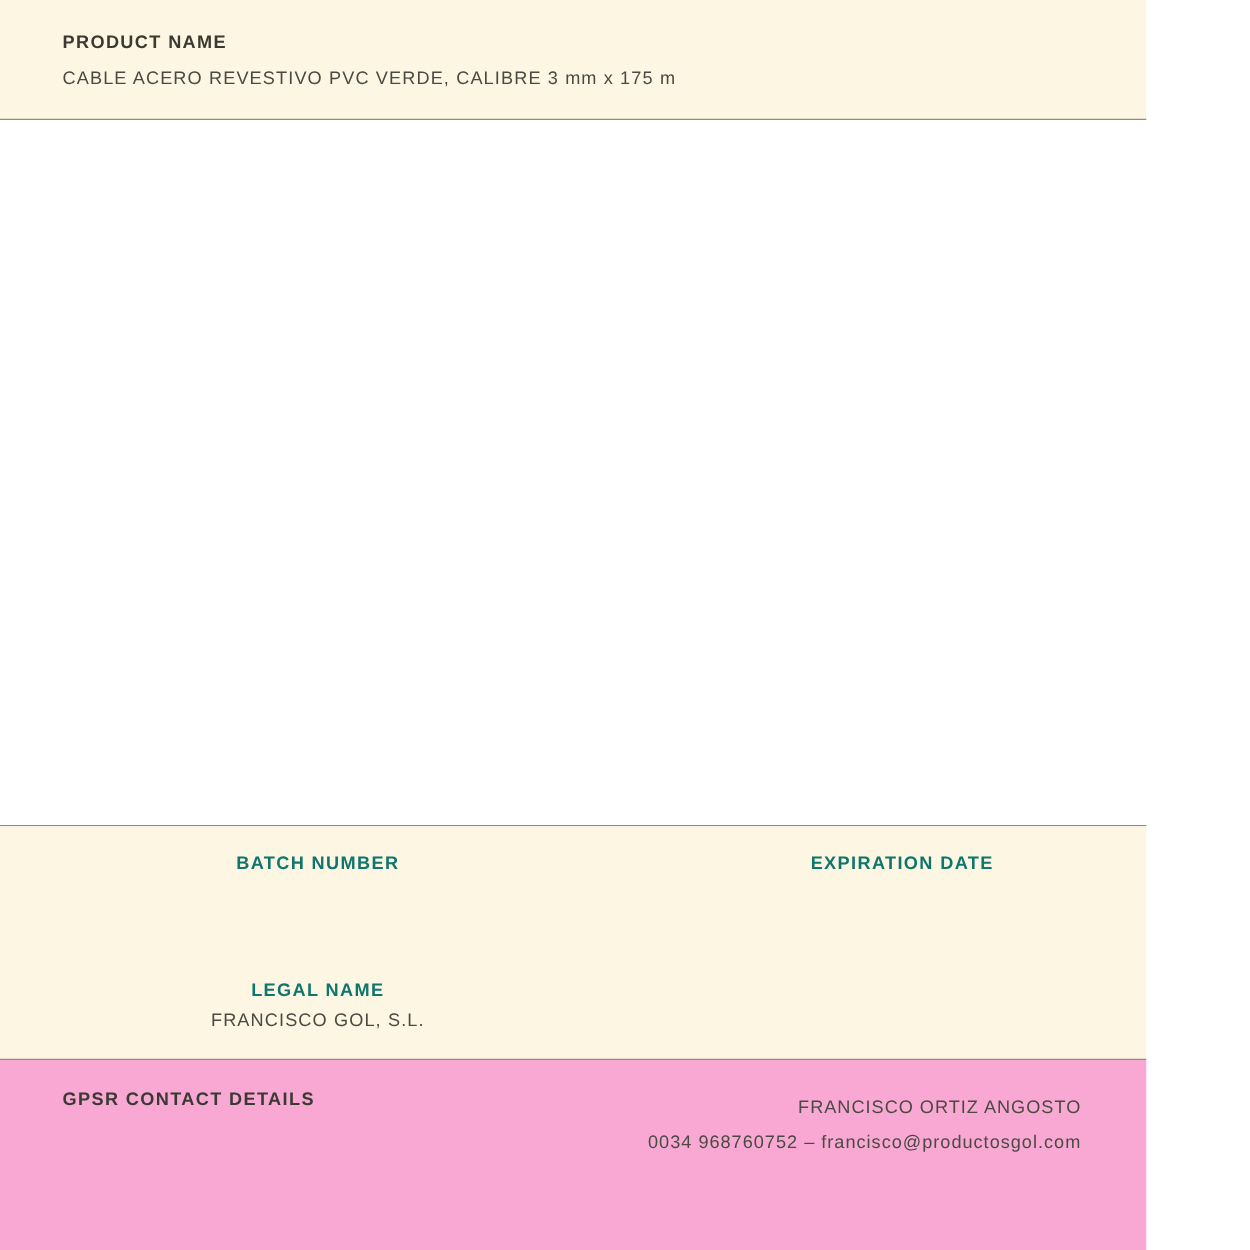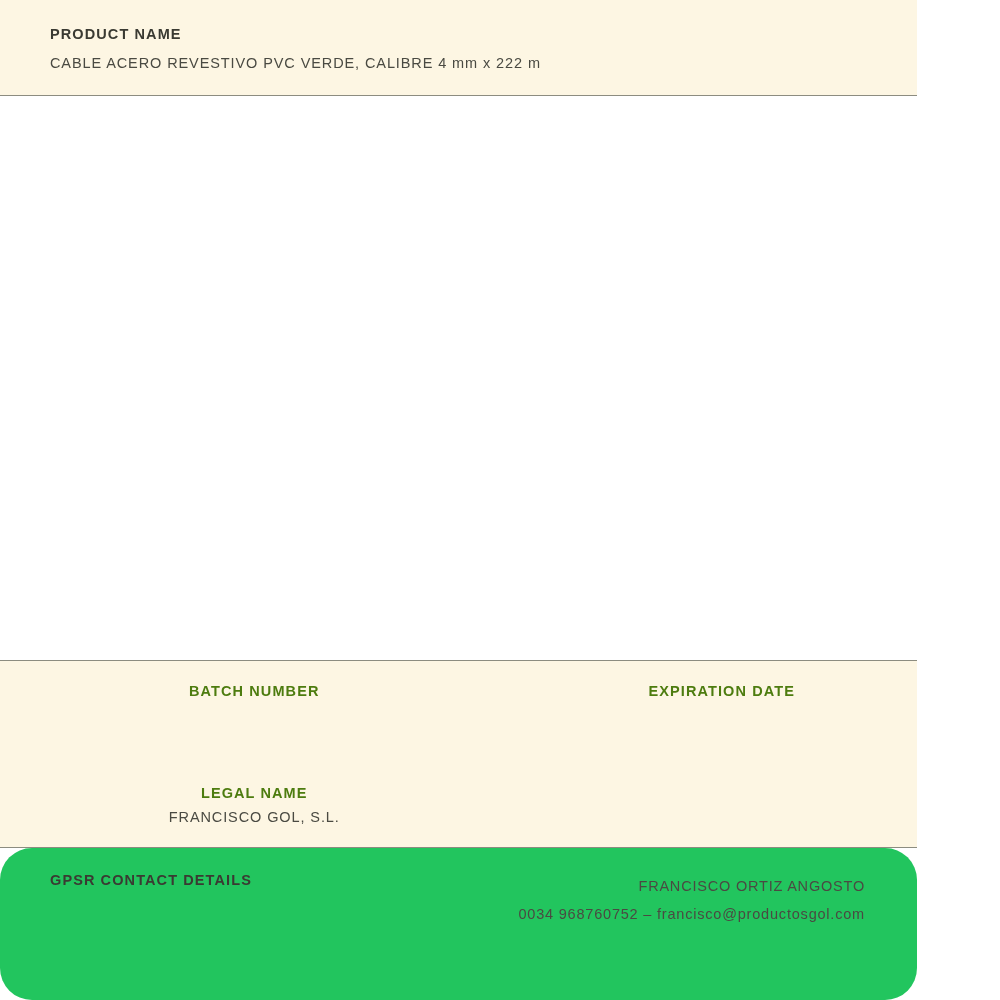--- a/index.html
+++ b/index.html
@@ -73,48 +73,47 @@
     text-align: center;
   }
   .cell-left-pad {
     text-align: center;
     padding-left: 118px;
   }
   .blk-label {
     font-size: 14.5px;
     font-weight: bold;
     letter-spacing: 1.1px;
-    color: #4d7c0f;
+    color: #0f766e;
     line-height: 1.2;
     margin: 0;
   }
   .blk-value {
     font-size: 14.5px;
     letter-spacing: 0.9px;
     color: #4a4a42;
     line-height: 1.3;
     margin: 6px 0 0 0;
   }
   .blk-value.empty {
     min-height: 16px;
   }
   .row-spacer {
     height: 62px;
   }
 
   
   .gpsr-block {
-    background: #22c55e;
+    background: #f9a8d4;
     box-sizing: border-box;
     padding: 24px 52px 22px 50px;
     display: flex;
     justify-content: space-between;
     align-items: flex-start;
     min-height: 152px;
-    border-radius: 32px;
   }
   .gpsr-title {
     font-size: 14.5px;
     font-weight: bold;
     letter-spacing: 1.1px;
     color: #3a3a32;
     line-height: 1.2;
     white-space: nowrap;
   }
   .gpsr-contact {
@@ -130,21 +129,21 @@
   }
 </style>
 </head>
 <body>
 
 <div class="sheet">
 
   <div class="top-block">
     <div class="field-group">
       <div class="field-label">PRODUCT NAME</div>
-      <div class="field-value">CABLE ACERO REVESTIVO PVC VERDE, CALIBRE 4 mm x 222 m</div>
+      <div class="field-value">CABLE ACERO REVESTIVO PVC VERDE, CALIBRE 3 mm x 175 m</div>
     </div>
   </div>
 
   <div class="middle-block"></div>
 
   <div class="batch-block">
     <div class="grid2">
       <div class="cell-center">
         <div class="blk-label">BATCH NUMBER</div>
         <div class="blk-value empty"></div>

